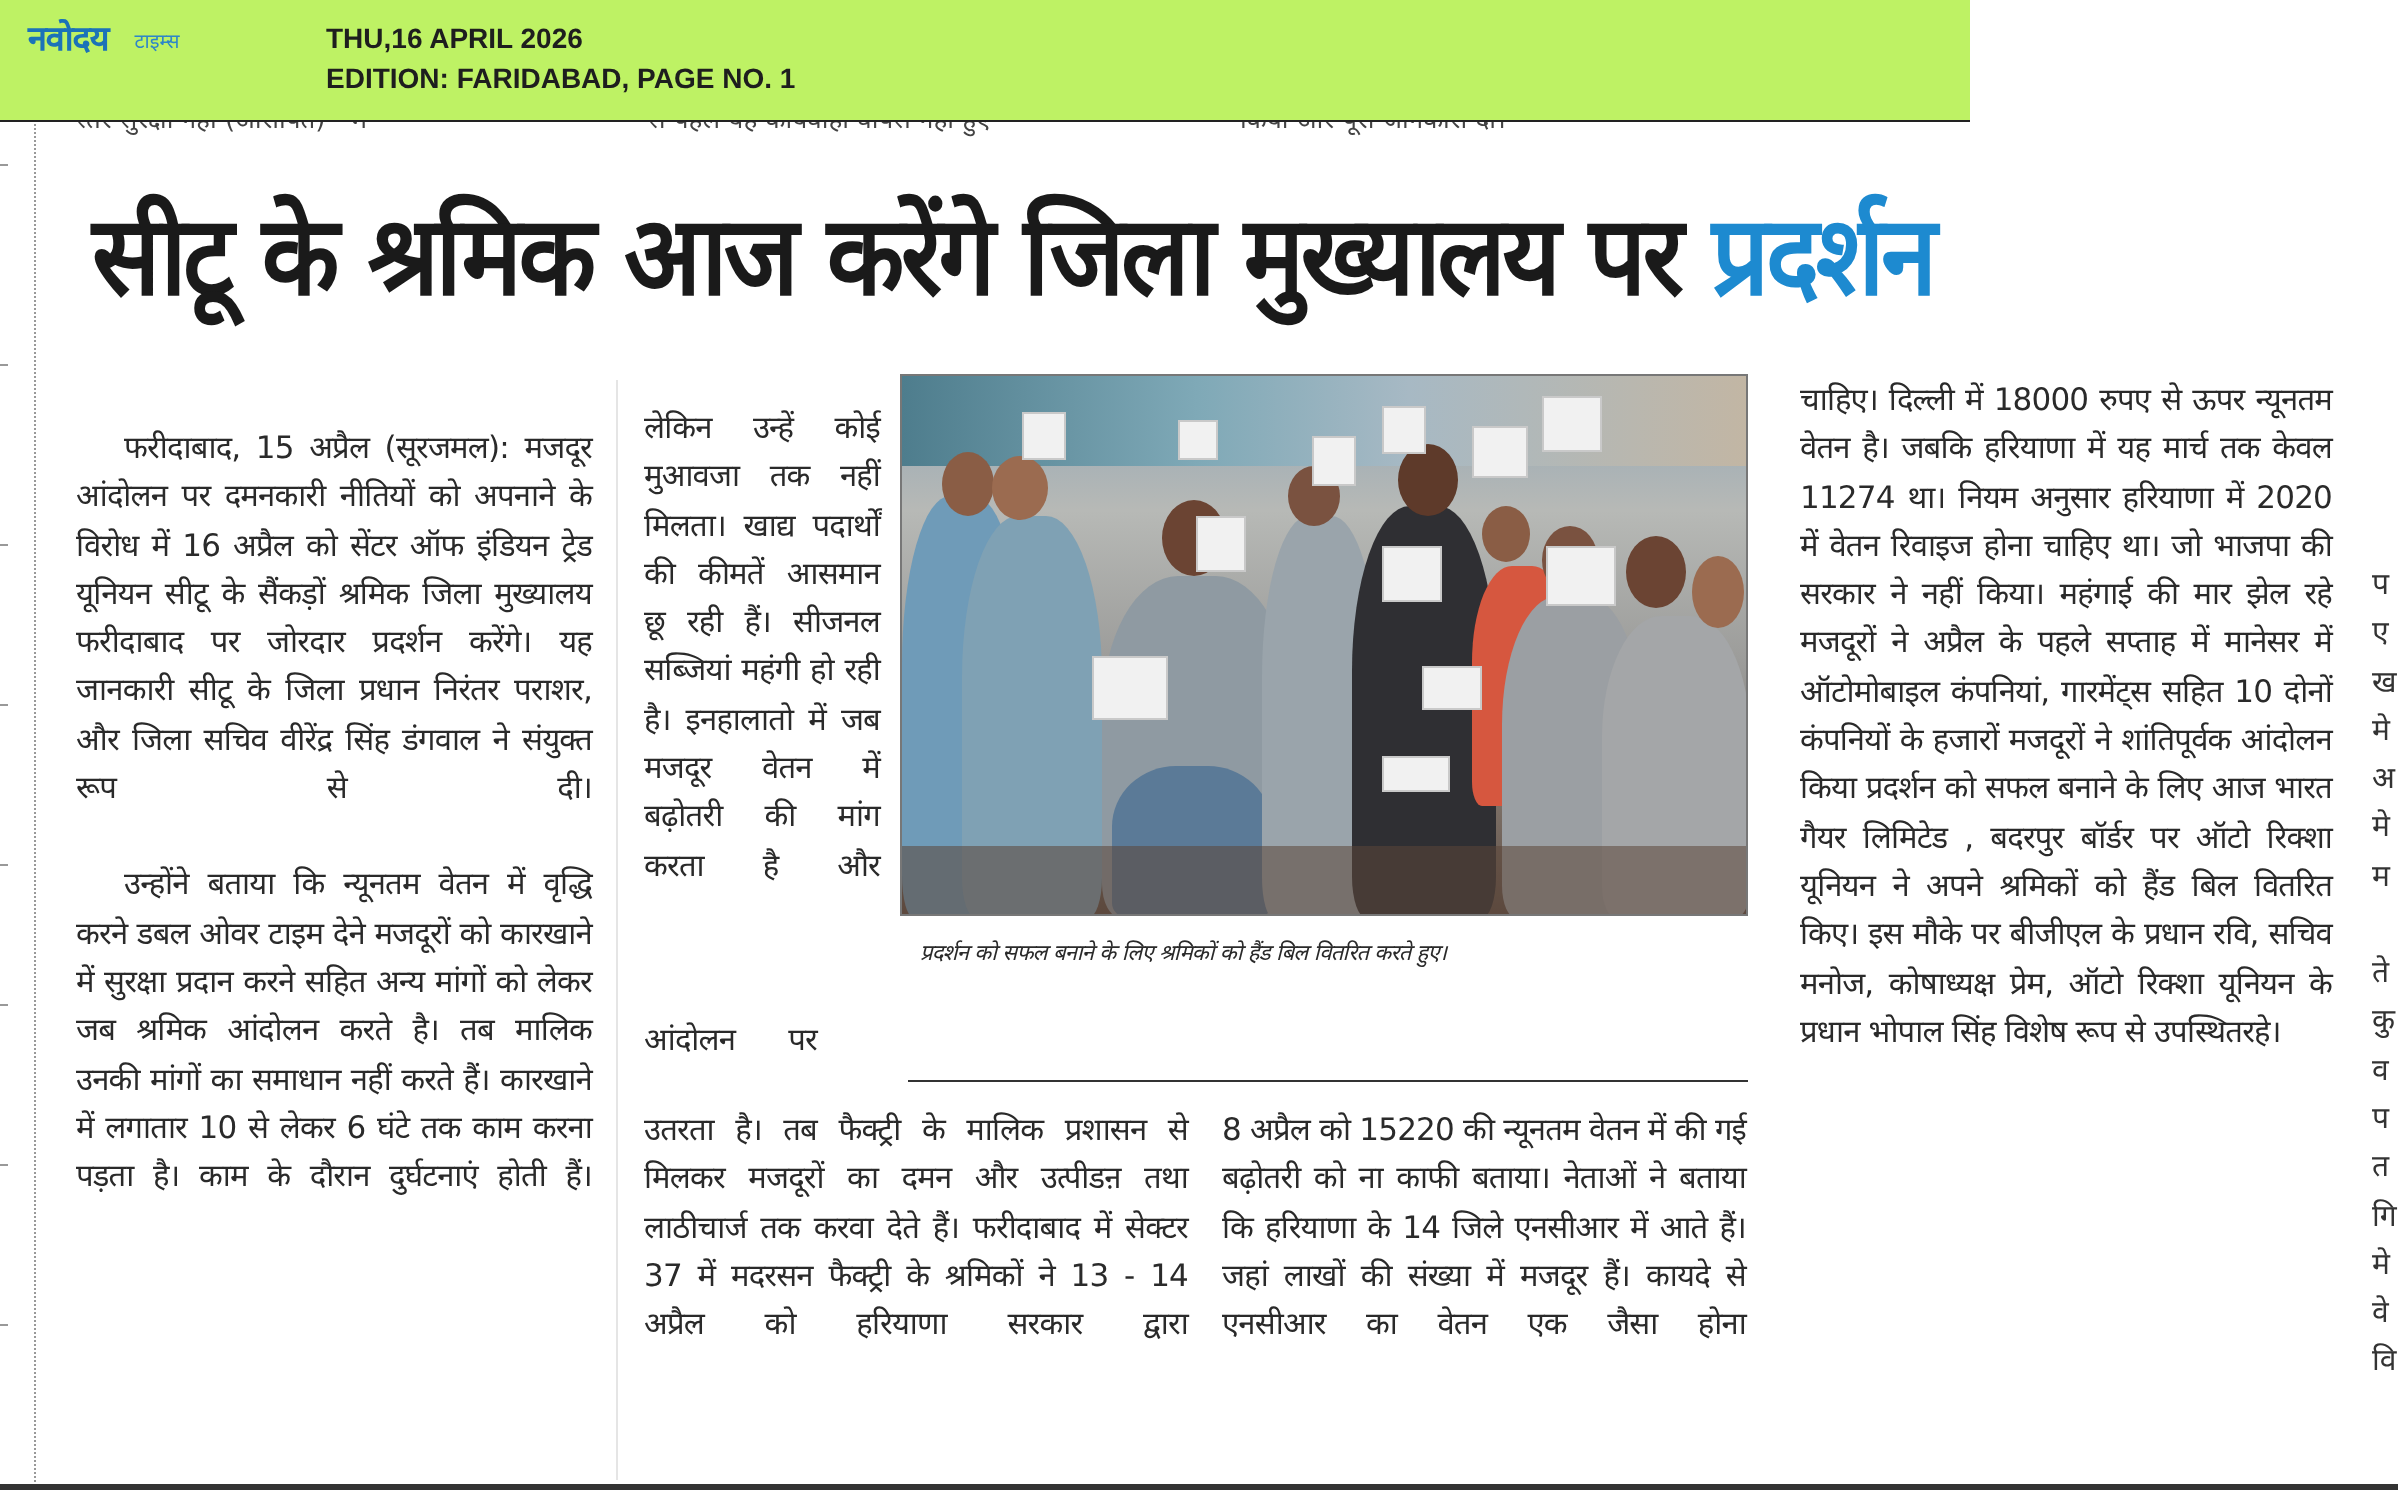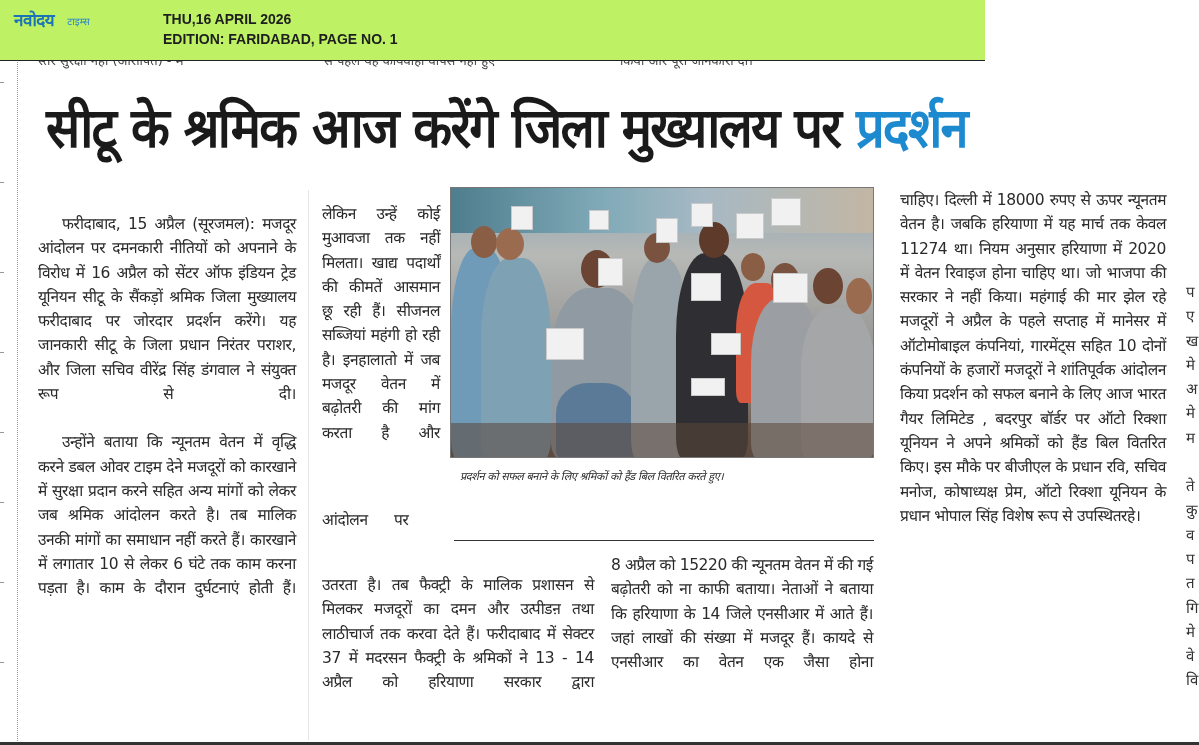--- a/index.html
+++ b/index.html
@@ -62,21 +62,21 @@
     font-size: 15.5px; line-height: 24.3px; color: #2a2a2a;
     text-align: justify; text-align-last: justify;
     letter-spacing: -0.4px;
   }
   .col p { margin: 0; }
   .col .indent { text-indent: 24px; margin-top: 24px; }
   .col .last { text-align-last: left; }
   .c1 { left: 38px; top: 188px; width: 258px; }
   .c2a { left: 322px; top: 188px; width: 118px; margin-top: 14px; }
   .c2b { left: 322px; top: 508px; width: 118px; text-align-last: left;}
-  .c2c { left: 322px; top: 553px; width: 272px; margin-top: 20px; }
+  .c2c { left: 322px; top: 553px; width: 272px; }
   .c3 { left: 611px; top: 553px; width: 262px; }
   .c4 { left: 900px; top: 188px; width: 266px; }
   .right-partial {
     position: absolute; left: 1186px; top: 60px; width: 13px;
     font-size: 15px; line-height: 24.3px; color: #333; overflow: hidden;
     white-space: nowrap;
   }
   .col-rule { position: absolute; width: 1px; background: #ccc; }
 
   

